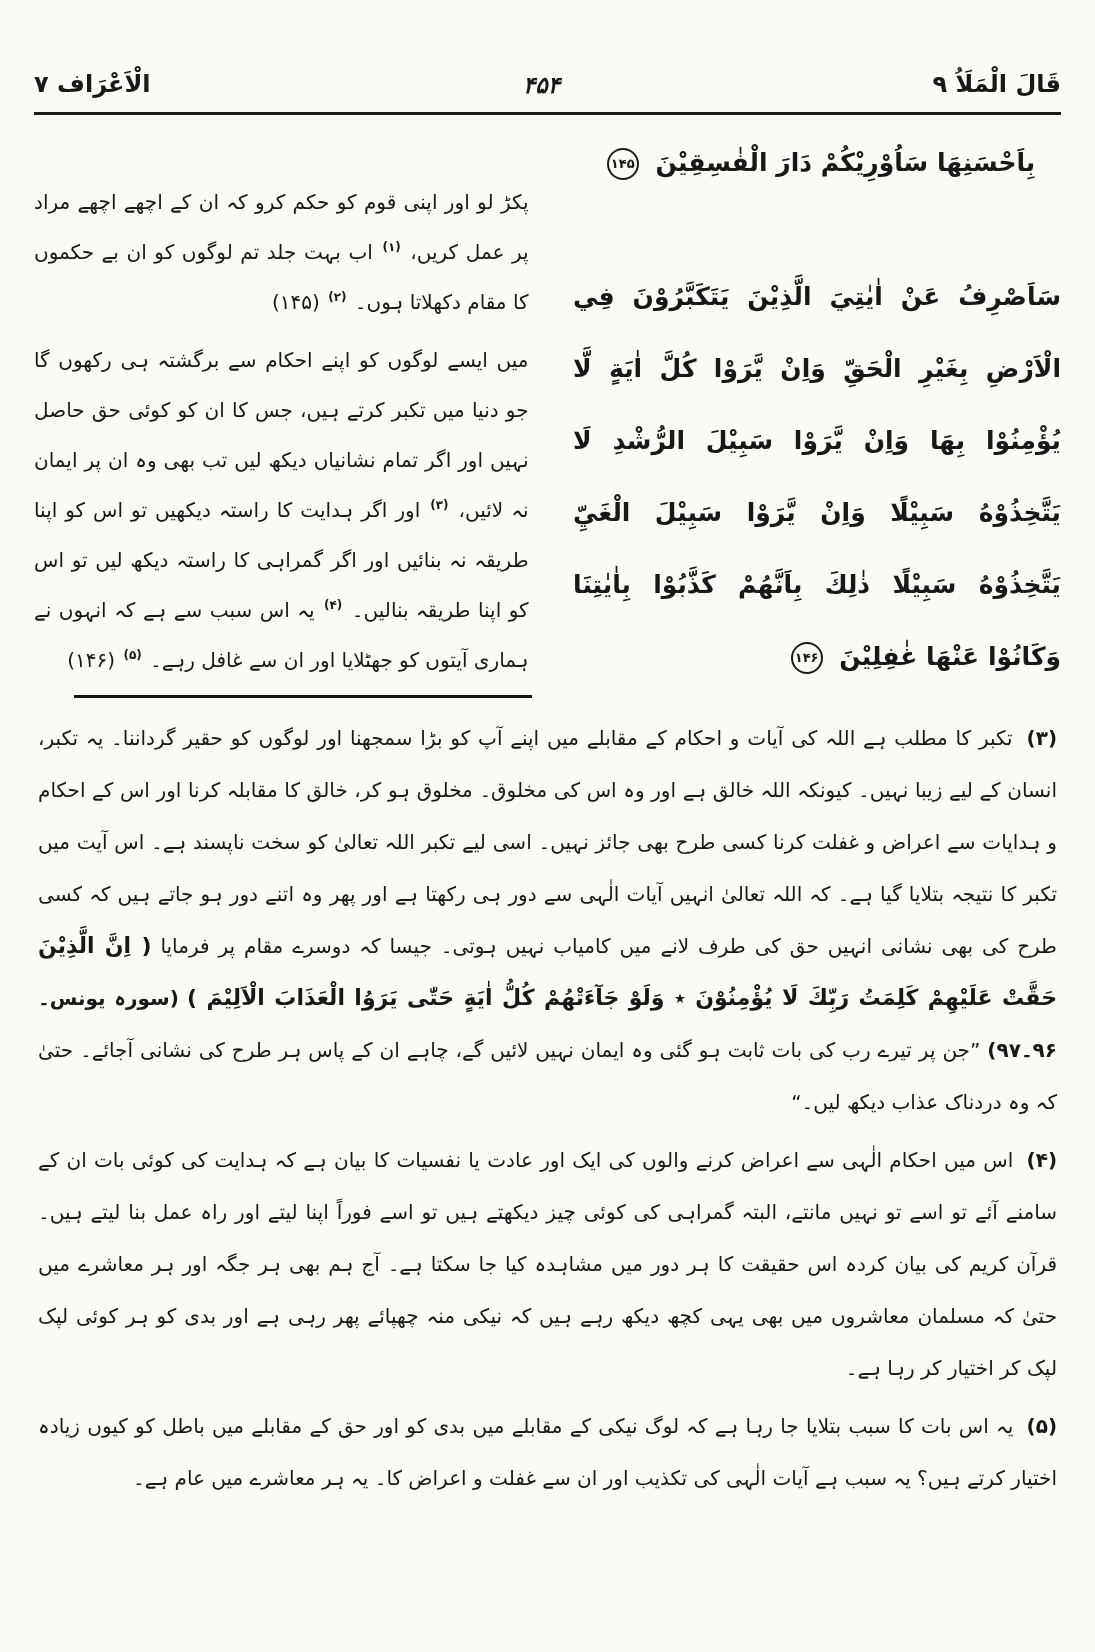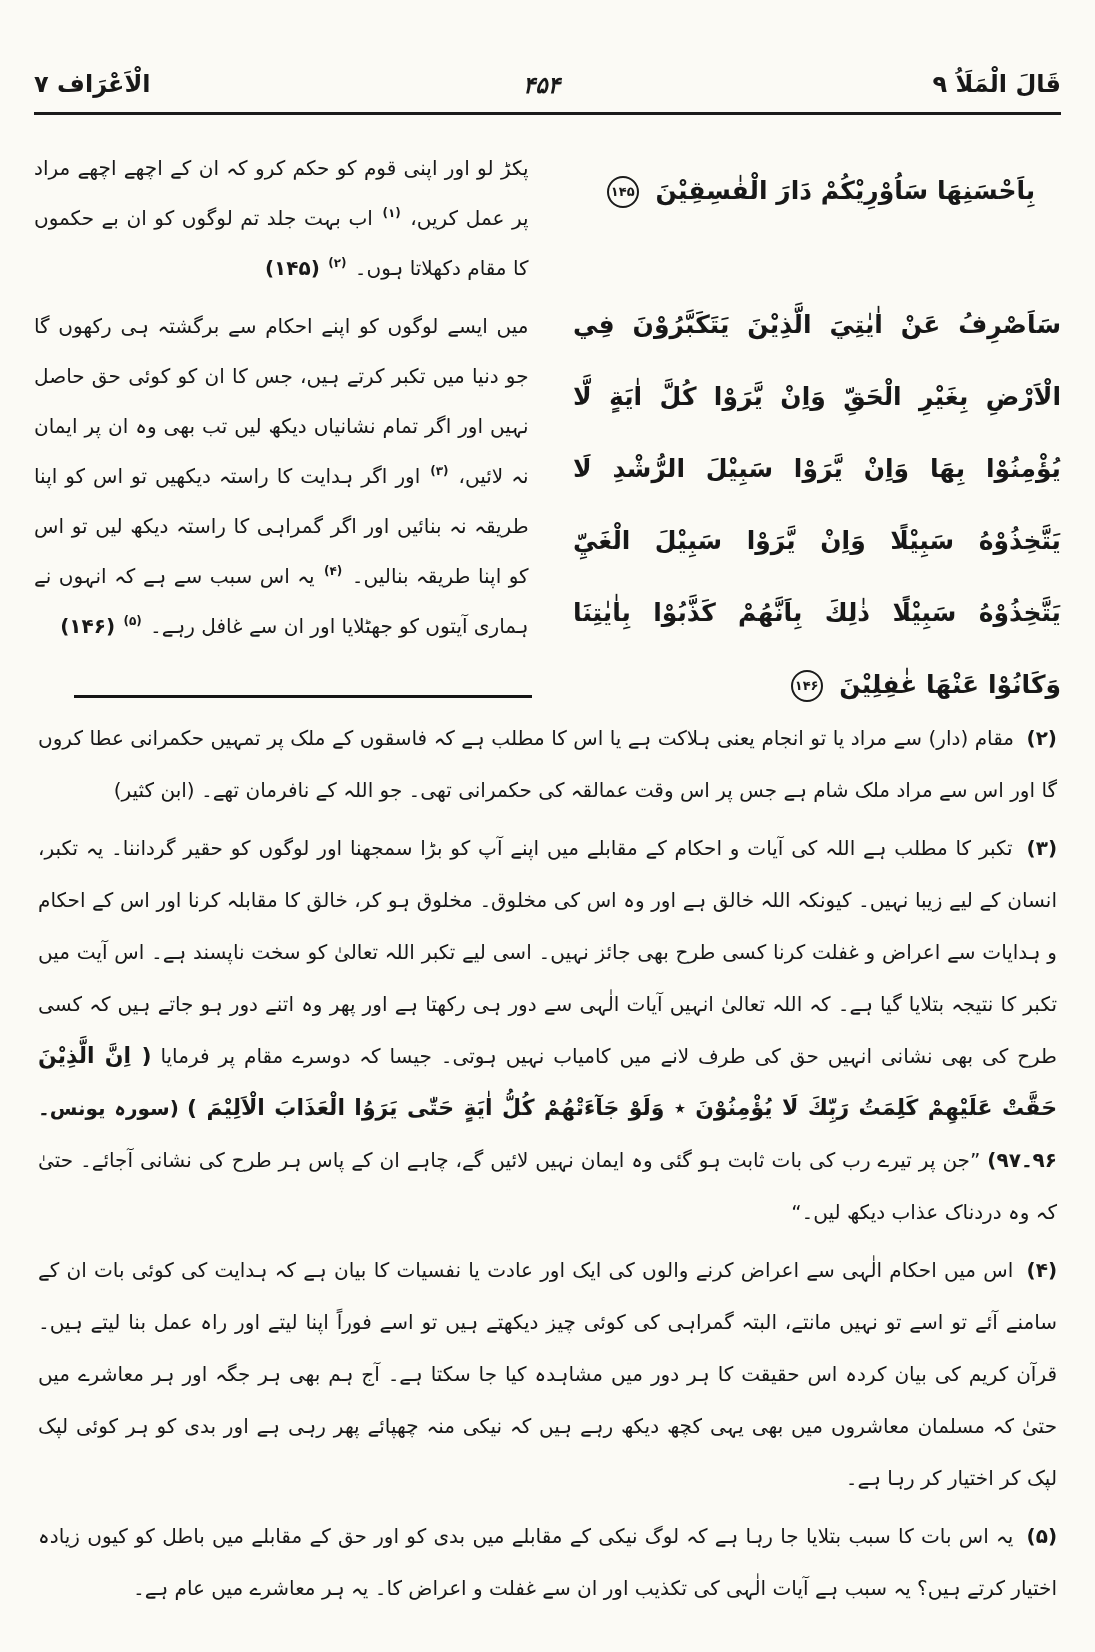--- a/index.html
+++ b/index.html
@@ -19,21 +19,21 @@
     display:flex;justify-content:space-between;align-items:flex-end;
     padding-top:70px;
     font-size:24px;font-weight:700;
   }
   .header .h-center{font-size:23px;letter-spacing:2px;font-style:italic;}
   .header-rule{
     margin-top:14px;height:3px;background:#1b1b1b;
   }
   
   .content{
-    display:flex;align-items:flex-start;
+    display:flex;align-items:flex-end;
     margin-top:26px;height:552px;box-sizing:border-box;
   }
   .quran-col{
     width:488px;flex:0 0 488px;
     font-size:25px;font-weight:700;
     line-height:72px;
     padding-top:6px;
   }
   .ayah-first{text-align:center;margin-top:8px;}
   .ayah-second{margin-top:62px;text-align:justify;}
@@ -52,21 +52,21 @@
     font-size:20px;line-height:50px;
     text-align:justify;
     padding-top:2px;
   }
   .trans-col p{margin:0 0 8px 0;}
   sup.fn-ref{
     font-size:12px;font-weight:700;
     vertical-align:super;line-height:0;
     margin:0 2px;
   }
-  .verse-no{font-weight:700;}
+  .verse-no{font-weight:400;}
   
   .footnote-rule{
     width:458px;height:3px;background:#151515;
     margin:2px auto 0 40px; 
   }
   .footnotes{
     margin-top:14px;
     font-size:20px;line-height:52px;
     text-align:justify;
     padding:0 4px;
@@ -121,24 +121,20 @@
         <span class="verse-no">(۱۴۶)</span>
       </p>
     </div>
 
   </div>
 
   <div class="footnote-rule"></div>
 
   <div class="footnotes">
     <p>
-      <span class="fn-num">(۲)</span>
-      <span>مقام (دار) سے مراد یا تو انجام یعنی ہلاکت ہے یا اس کا مطلب ہے کہ فاسقوں کے ملک پر تمہیں حکمرانی عطا کروں گا اور اس سے مراد ملک شام ہے جس پر اس وقت عمالقہ کی حکمرانی تھی۔ جو اللہ کے نافرمان تھے۔ (ابن کثیر)</span>
-    </p>
-    <p>
       <span class="fn-num">(۳)</span>
       <span>تکبر کا مطلب ہے اللہ کی آیات و احکام کے مقابلے میں اپنے آپ کو بڑا سمجھنا اور لوگوں کو حقیر گرداننا۔ یہ تکبر، انسان کے لیے زیبا نہیں۔ کیونکہ اللہ خالق ہے اور وہ اس کی مخلوق۔ مخلوق ہو کر، خالق کا مقابلہ کرنا اور اس کے احکام و ہدایات سے اعراض و غفلت کرنا کسی طرح بھی جائز نہیں۔ اسی لیے تکبر اللہ تعالیٰ کو سخت ناپسند ہے۔ اس آیت میں تکبر کا نتیجہ بتلایا گیا ہے۔ کہ اللہ تعالیٰ انہیں آیات الٰہی سے دور ہی رکھتا ہے اور پھر وہ اتنے دور ہو جاتے ہیں کہ کسی طرح کی بھی نشانی انہیں حق کی طرف لانے میں کامیاب نہیں ہوتی۔ جیسا کہ دوسرے مقام پر فرمایا</span>
       <span class="fn-arabic">( اِنَّ الَّذِيْنَ حَقَّتْ عَلَيْهِمْ كَلِمَتُ رَبِّكَ لَا يُؤْمِنُوْنَ ٭ وَلَوْ جَآءَتْهُمْ كُلُّ اٰيَةٍ حَتّٰى يَرَوُا الْعَذَابَ الْاَلِيْمَ )</span>
       <span class="fn-ref-src">(سورہ یونس۔ ۹۶۔۹۷)</span>
       <span>”جن پر تیرے رب کی بات ثابت ہو گئی وہ ایمان نہیں لائیں گے، چاہے ان کے پاس ہر طرح کی نشانی آجائے۔ حتیٰ کہ وہ دردناک عذاب دیکھ لیں۔“</span>
     </p>
     <p>
       <span class="fn-num">(۴)</span>
       <span>اس میں احکام الٰہی سے اعراض کرنے والوں کی ایک اور عادت یا نفسیات کا بیان ہے کہ ہدایت کی کوئی بات ان کے سامنے آئے تو اسے تو نہیں مانتے، البتہ گمراہی کی کوئی چیز دیکھتے ہیں تو اسے فوراً اپنا لیتے اور راہ عمل بنا لیتے ہیں۔ قرآن کریم کی بیان کردہ اس حقیقت کا ہر دور میں مشاہدہ کیا جا سکتا ہے۔ آج ہم بھی ہر جگہ اور ہر معاشرے میں حتیٰ کہ مسلمان معاشروں میں بھی یہی کچھ دیکھ رہے ہیں کہ نیکی منہ چھپائے پھر رہی ہے اور بدی کو ہر کوئی لپک لپک کر اختیار کر رہا ہے۔</span>
     </p>

